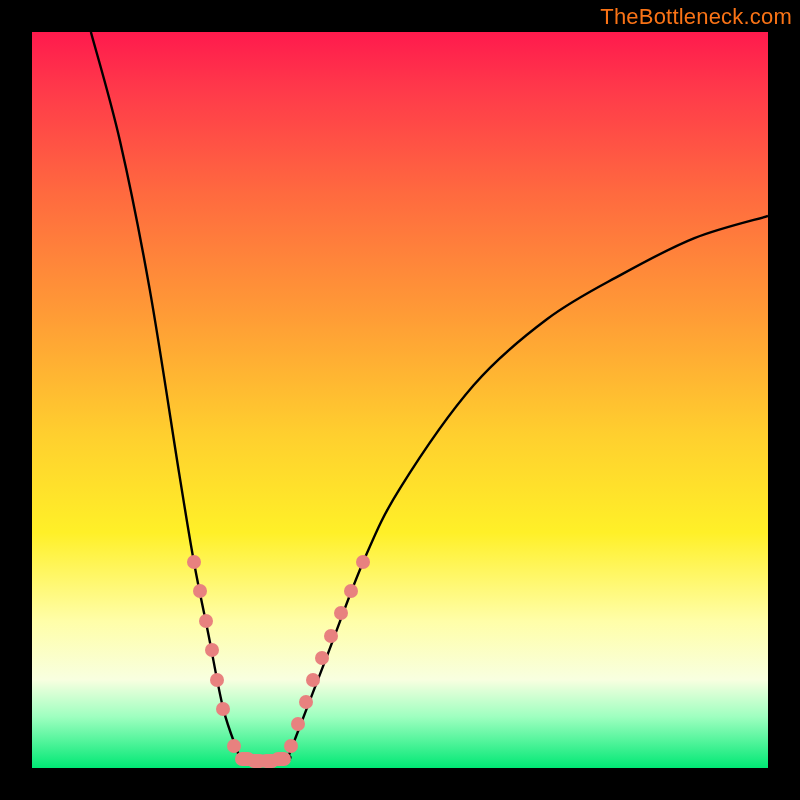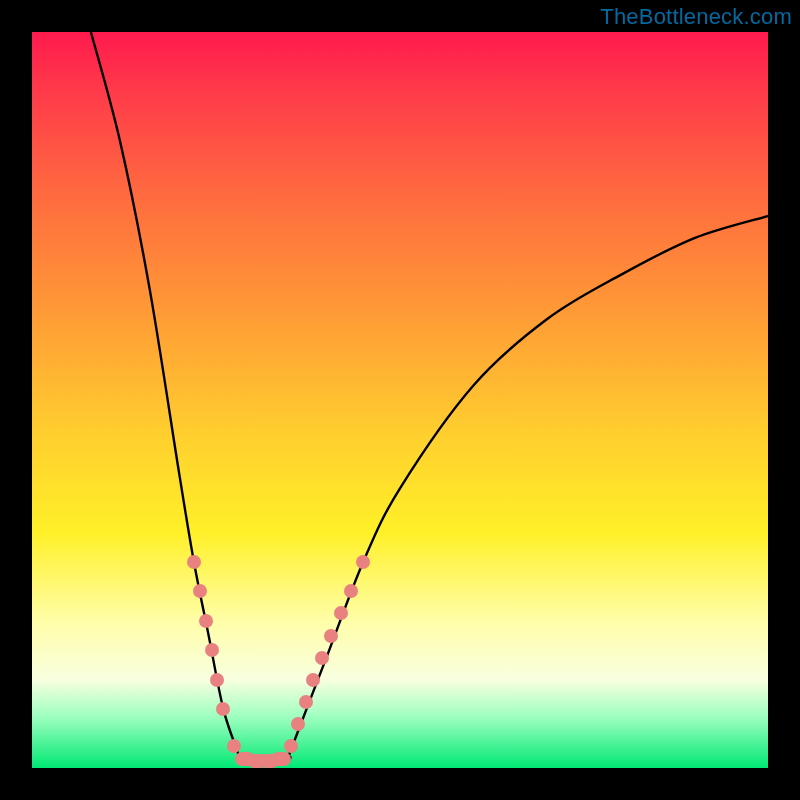--- a/index.html
+++ b/index.html
@@ -58,21 +58,21 @@
     transform: translate(-50%, -50%);
   }
   .marker.l {
     width: 20px;
     height: 14px;
   }
   .watermark {
     position: absolute;
     top: 4px;
     right: 8px;
-    color: #0369a1;
+    color: #f97316;
     font-size: 22px;
     letter-spacing: 0.2px;
     font-weight: 400;
   }
 </style>
 </head>
 <body>
 
 <div class="frame">
   <div class="plot">

